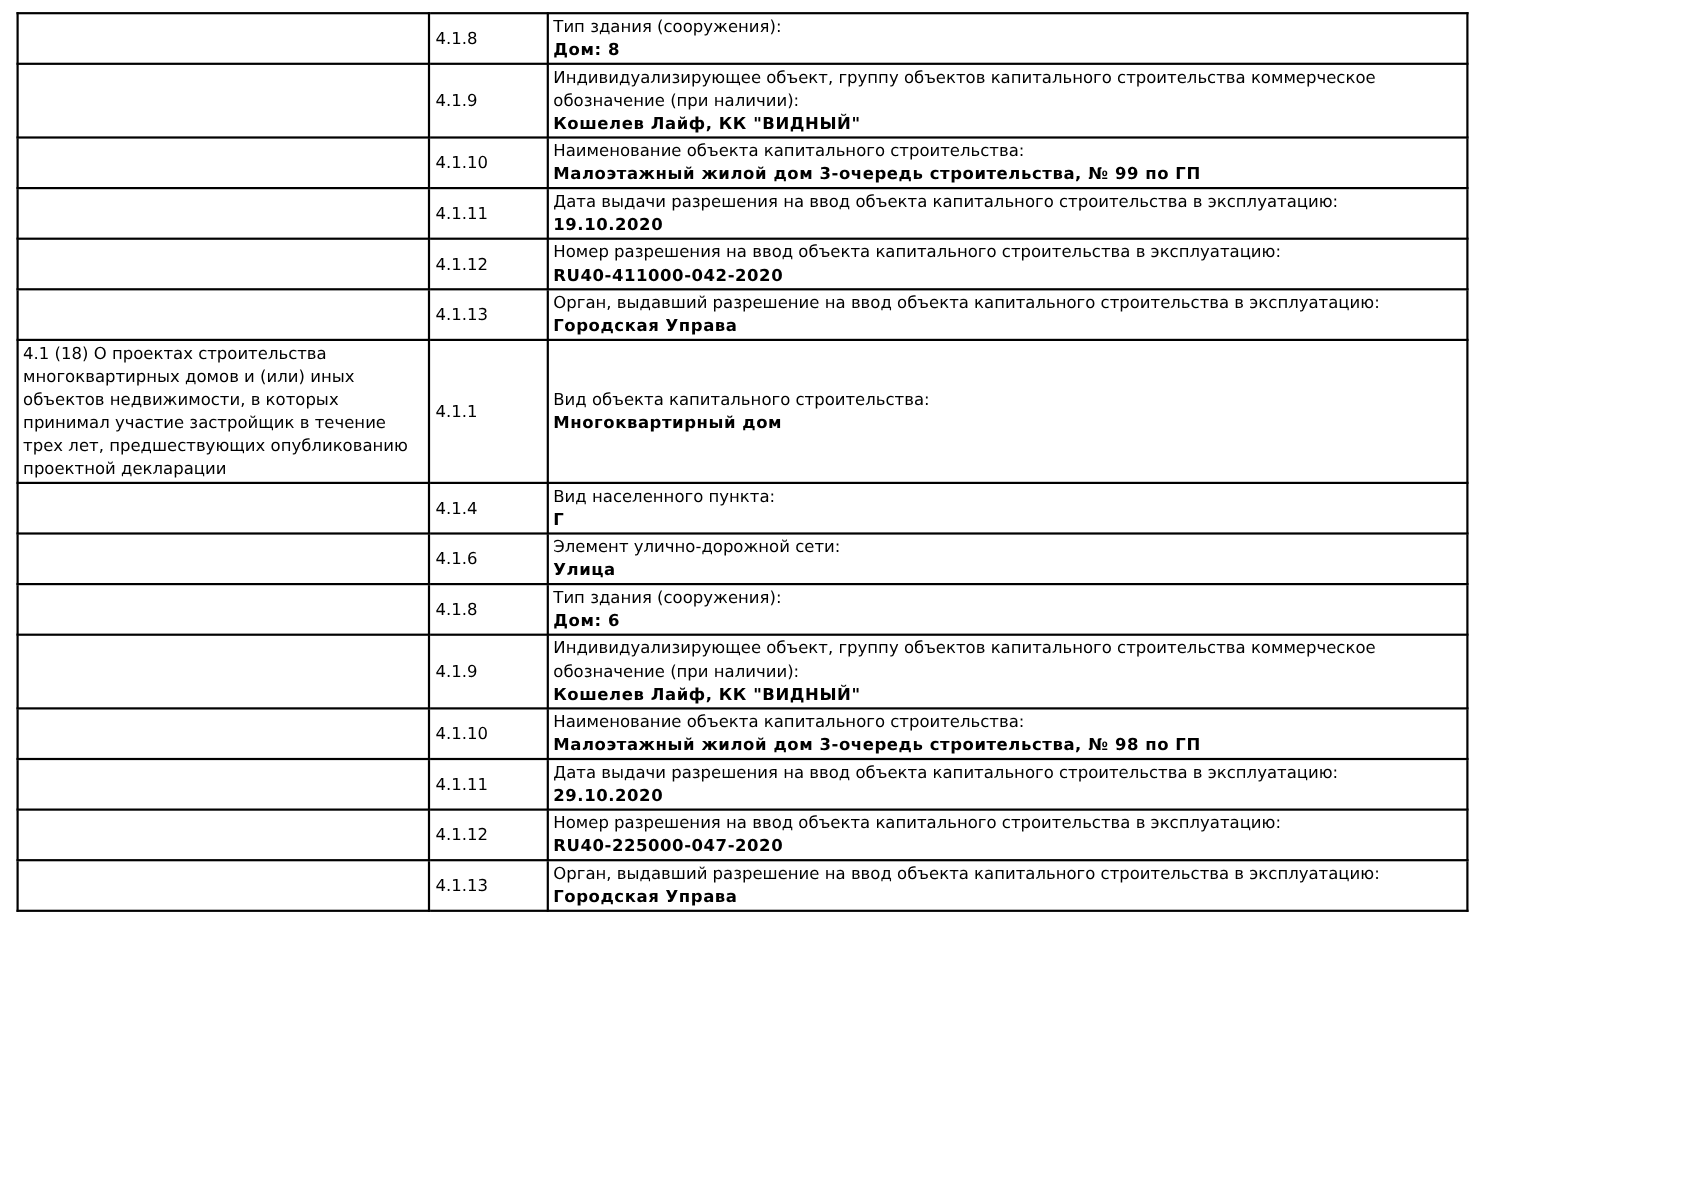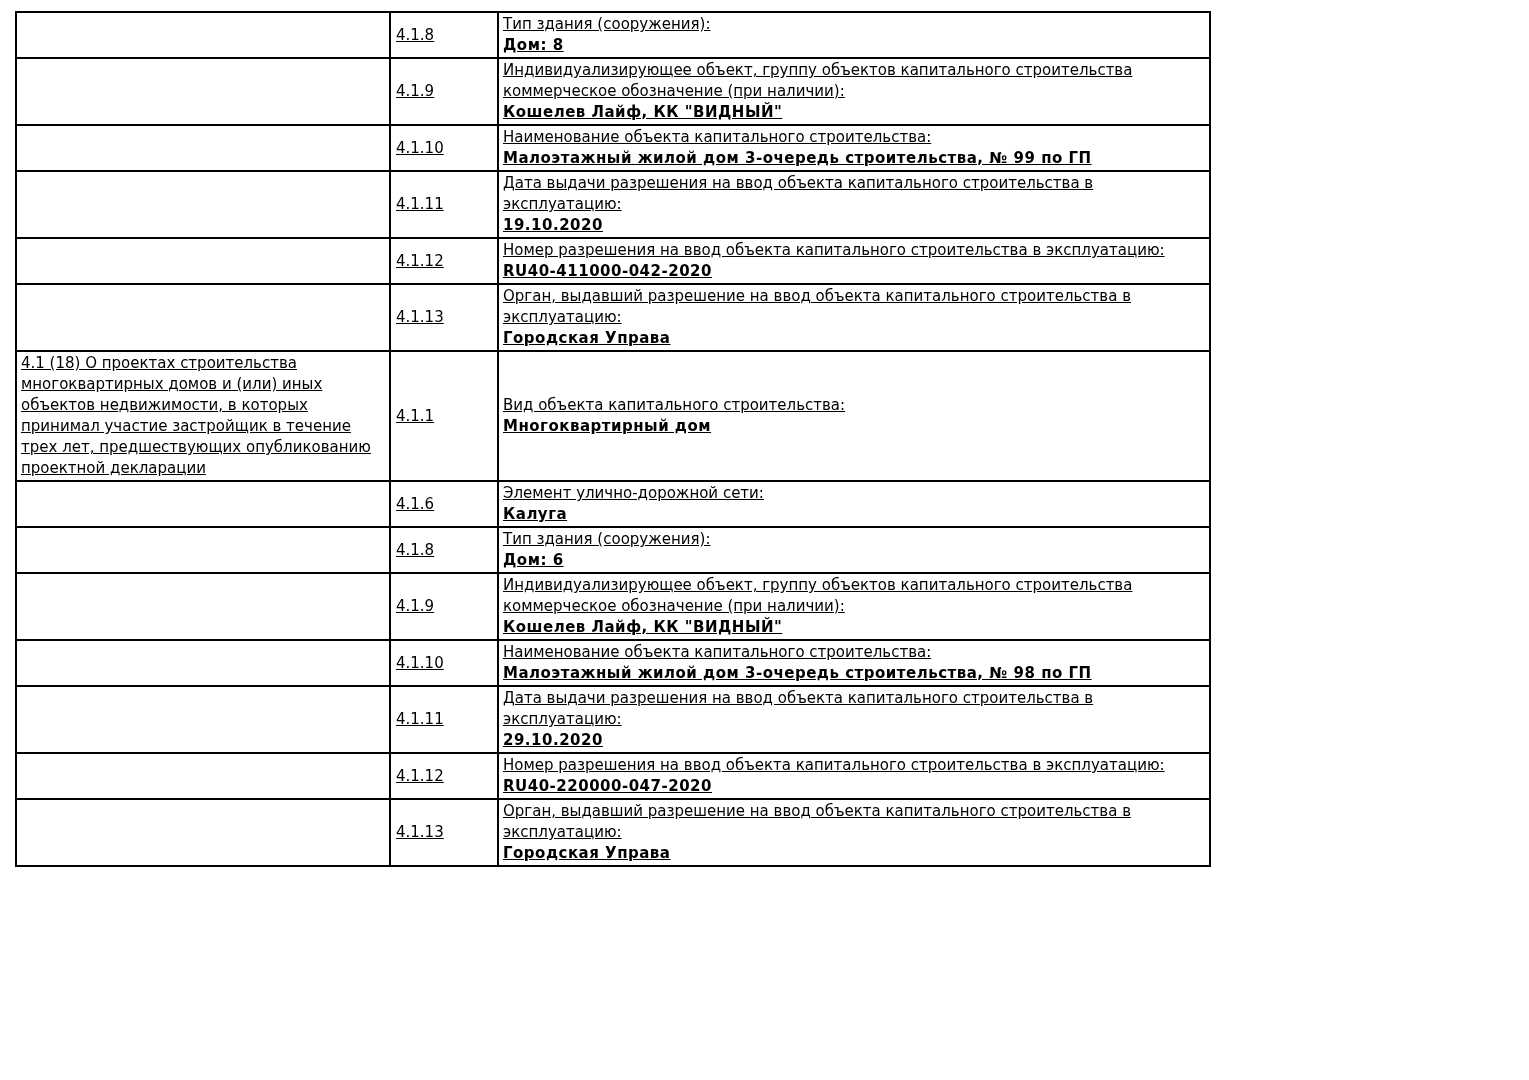--- a/index.html
+++ b/index.html
@@ -5,24 +5,23 @@
   * { margin: 0; padding: 0; box-sizing: border-box; }
   html, body {
     width: 1529px; height: 1080px;
     background: #ffffff;
     overflow: hidden;
     font-family: "DejaVu Sans", sans-serif;
   }
   table.decl {
     position: absolute;
     left: 15px; top: 11px;
-    width: 1196px;
+    width: 1320px;
     border-collapse: collapse;
     table-layout: fixed;
-    text-decoration: underline;
   }
   td {
     border: 2px solid #000000;
     vertical-align: middle;
     padding: 1px 4px;
     font-size: 15px;
     line-height: 21px;
     color: #000000;
     overflow: hidden;
   }
@@ -111,28 +110,36 @@
     <td class="sec-cell">4.1 (18) О проектах строительства многоквартирных домов и (или) иных объектов недвижимости, в которых принимал участие застройщик в течение трех лет, предшествующих опубликованию проектной декларации</td>
     <td class="code-cell">4.1.1</td>
     <td class="field-cell">
       <div class="lbl">Вид объекта капитального строительства:</div>
       <div class="val">Многоквартирный дом</div>
     </td>
   </tr>
 
 
 
+  <tr class="r-std">
+    <td class="sec-cell"></td>
+    <td class="code-cell">4.1.4</td>
+    <td class="field-cell">
+      <div class="lbl">Вид населенного пункта:</div>
+      <div class="val">Г</div>
+    </td>
+  </tr>
 
 
   <tr class="r-std">
     <td class="sec-cell"></td>
     <td class="code-cell">4.1.6</td>
     <td class="field-cell">
       <div class="lbl">Элемент улично-дорожной сети:</div>
-      <div class="val">Калуга</div>
+      <div class="val">Улица</div>
     </td>
   </tr>
 
 
   <tr class="r-std">
     <td class="sec-cell"></td>
     <td class="code-cell">4.1.8</td>
     <td class="field-cell">
       <div class="lbl">Тип здания (сооружения):</div>
       <div class="val">Дом: 6</div>
@@ -164,21 +171,21 @@
       <div class="lbl">Дата выдачи разрешения на ввод объекта капитального строительства в эксплуатацию:</div>
       <div class="val">29.10.2020</div>
     </td>
   </tr>
 
   <tr class="r-std">
     <td class="sec-cell"></td>
     <td class="code-cell">4.1.12</td>
     <td class="field-cell">
       <div class="lbl">Номер разрешения на ввод объекта капитального строительства в эксплуатацию:</div>
-      <div class="val">RU40-220000-047-2020</div>
+      <div class="val">RU40-225000-047-2020</div>
     </td>
   </tr>
 
   <tr class="r-std">
     <td class="sec-cell"></td>
     <td class="code-cell">4.1.13</td>
     <td class="field-cell">
       <div class="lbl">Орган, выдавший разрешение на ввод объекта капитального строительства в эксплуатацию:</div>
       <div class="val">Городская Управа</div>
     </td>

